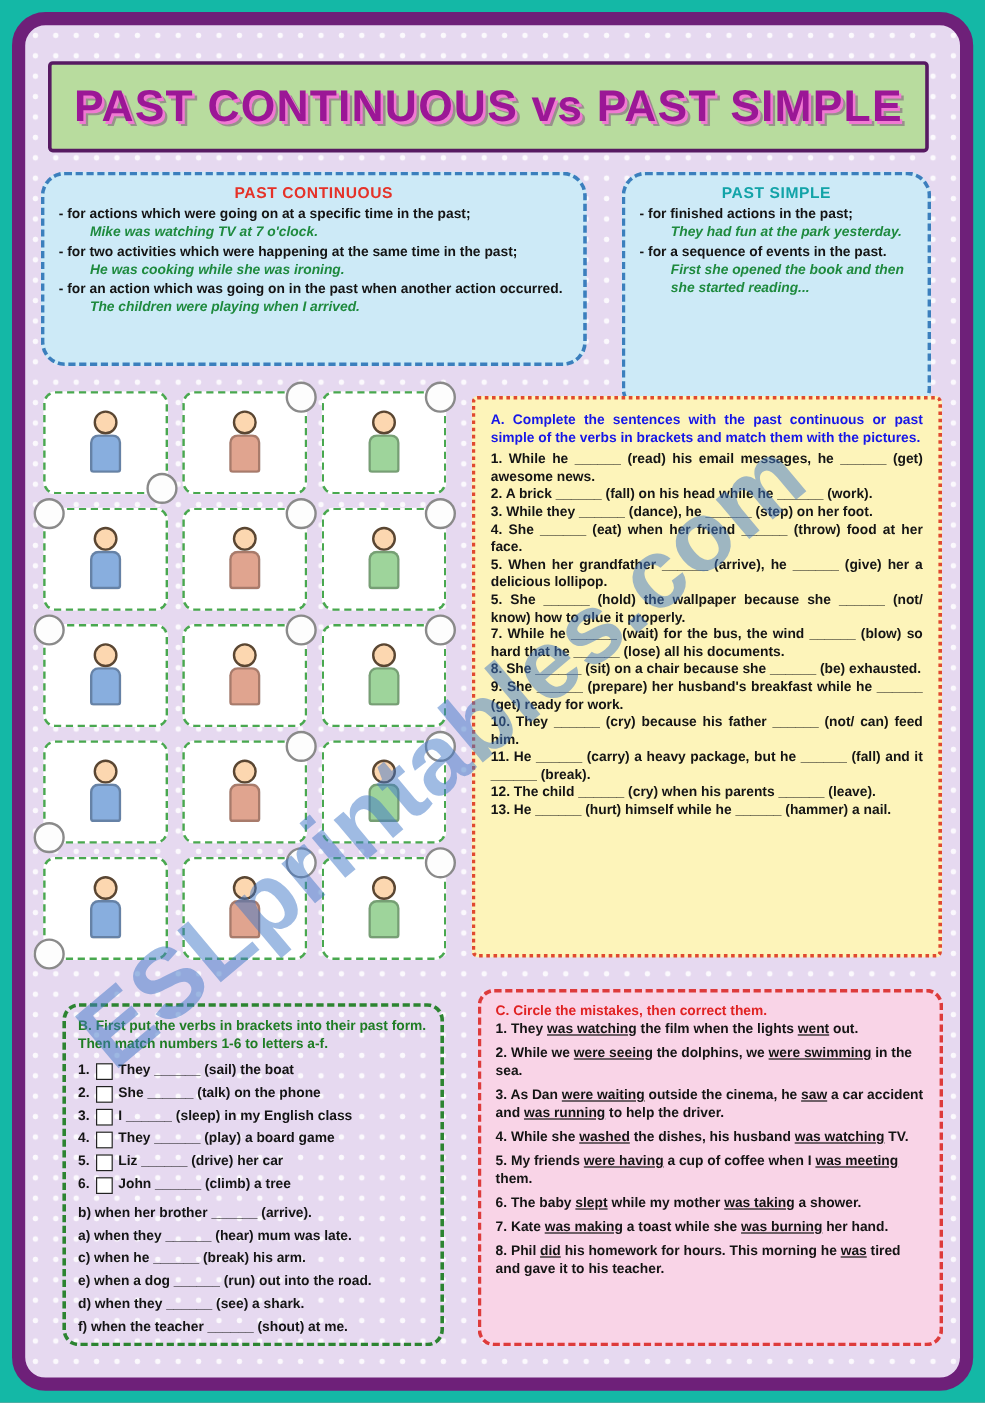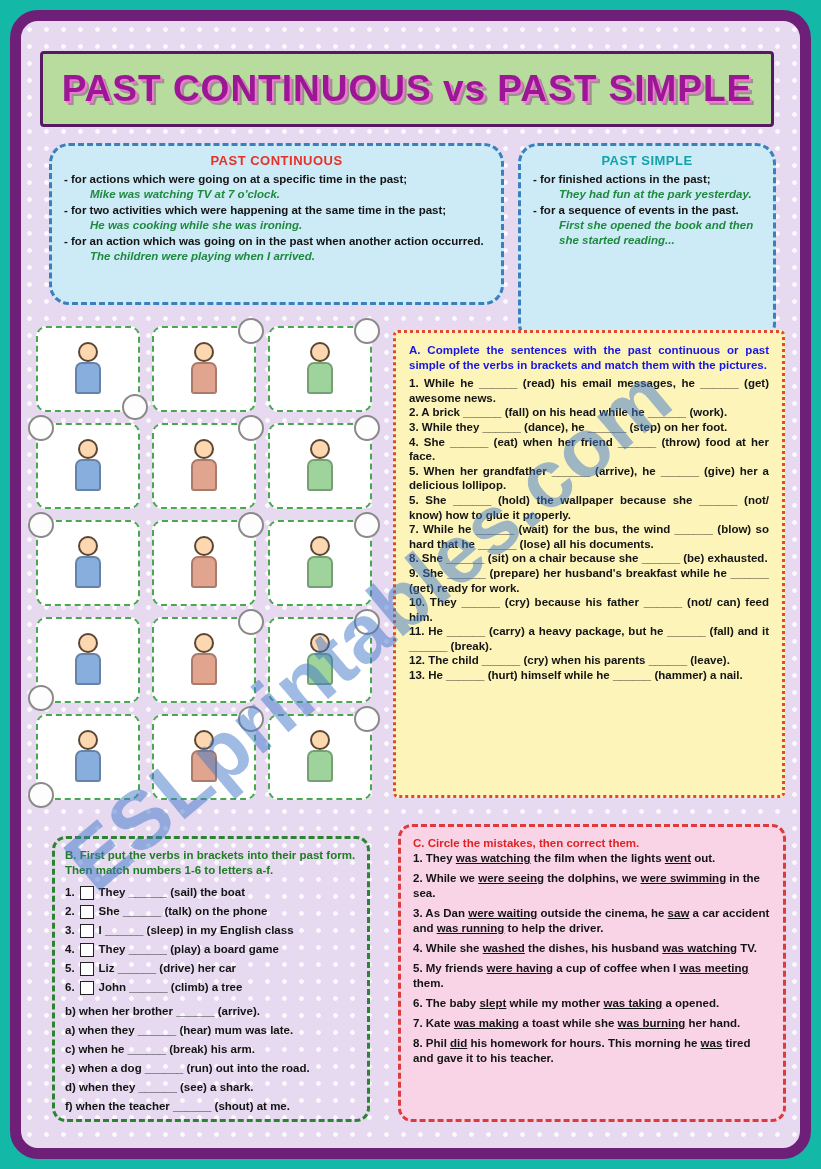--- a/index.html
+++ b/index.html
@@ -11,21 +11,21 @@
 
   
   .banner{position:absolute;left:19px;top:30px;width:734px;height:76px;background:#b8dc9e;border:3px solid #571a62;
           border-radius:4px;display:flex;align-items:center;justify-content:center;box-sizing:border-box;}
   .title{font-size:37px;font-weight:800;letter-spacing:1px;color:#9b1796;
          text-shadow:2px 2px 0 #f07ad2, 4px 4px 0 rgba(90,10,100,.35);white-space:nowrap;}
 
   
   .box{position:absolute;background:#cdeaf7;border:3px dashed #3b7fbd;border-radius:20px;padding:7px 12px;
        font-size:11.5px;line-height:15px;color:#141414;font-weight:600;overflow:hidden;box-sizing:border-box;}
-  .pc{left:28px;top:122px;width:455px;height:162px;}
+  .pc{left:13px;top:122px;width:455px;height:162px;}
   .ps{left:497px;top:122px;width:258px;height:201px;}
   .box h3{margin:0 0 4px;text-align:center;font-size:13px;letter-spacing:.5px;font-weight:800;}
   .pc h3{color:#e53228;}
   .ps h3{color:#12a3a8;}
   .rule{margin:0;}
   .example{margin:0 0 1px;padding-left:26px;font-style:italic;color:#1e8a3e;}
 
   
   .grid{position:absolute;left:15px;top:305px;width:340px;display:grid;grid-template-columns:repeat(3,104px);
         grid-auto-rows:86px;gap:11px 12px;}
@@ -224,21 +224,21 @@
       </div>
     </section>
 
     <section class="taskC">
       <p class="hdr">C. Circle the mistakes, then correct them.</p>
       <p><span>1. They </span><span class="u">was watching</span><span> the film when the lights </span><span class="u">went</span><span> out.</span></p>
       <p><span>2. While we </span><span class="u">were seeing</span><span> the dolphins, we </span><span class="u">were swimming</span><span> in the sea.</span></p>
       <p><span>3. As Dan </span><span class="u">were waiting</span><span> outside the cinema, he </span><span class="u">saw</span><span> a car accident and </span><span class="u">was running</span><span> to help the driver.</span></p>
       <p><span>4. While she </span><span class="u">washed</span><span> the dishes, his husband </span><span class="u">was watching</span><span> TV.</span></p>
       <p><span>5. My friends </span><span class="u">were having</span><span> a cup of coffee when I </span><span class="u">was meeting</span><span> them.</span></p>
-      <p><span>6. The baby </span><span class="u">slept</span><span> while my mother </span><span class="u">was taking</span><span> a opened.</span></p>
+      <p><span>6. The baby </span><span class="u">slept</span><span> while my mother </span><span class="u">was taking</span><span> a shower.</span></p>
       <p><span>7. Kate </span><span class="u">was making</span><span> a toast while she </span><span class="u">was burning</span><span> her hand.</span></p>
       <p><span>8. Phil </span><span class="u">did</span><span> his homework for hours. This morning he </span><span class="u">was</span><span> tired and gave it to his teacher.</span></p>
     </section>
 
     <div class="watermark">ESLprintables.com</div>
 
   </div>
 </div>
 
 </body></html>

